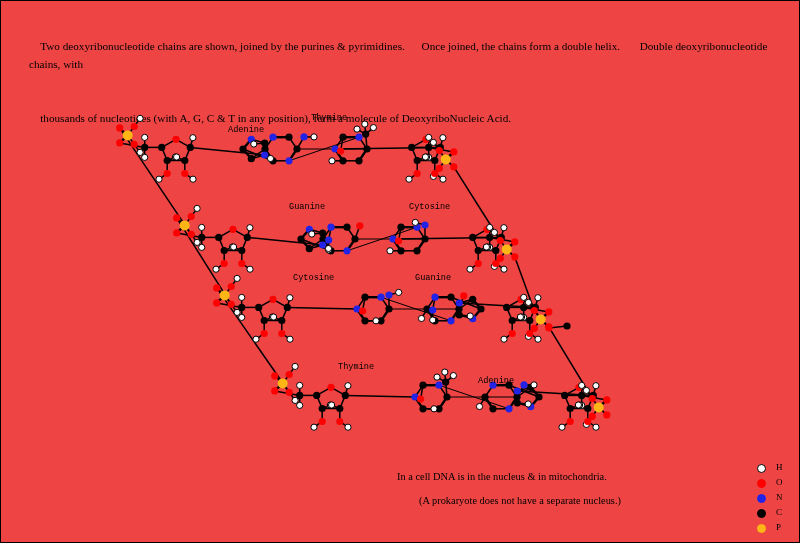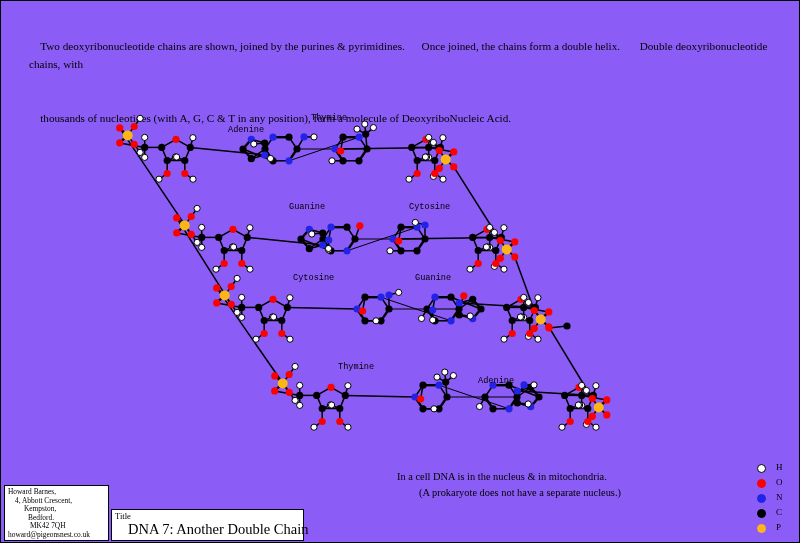--- a/index.html
+++ b/index.html
@@ -8,21 +8,21 @@
     background:#ffffff;
     font-family:"Liberation Serif", serif;
     color:#000;
     overflow:hidden;
   }
   #page{
     position:relative;
     width:800px;height:543px;
     box-sizing:border-box;
     border:1px solid #000;
-    background:#8b5cf6;
+    background:#ef4444;
   }
 
   
   #header-text{
     position:absolute;
     left:28px; top:18px; width:748px;
     font-size:11.2px;
     line-height:18px;
     text-align:left;
     white-space:pre-wrap;
@@ -46,21 +46,21 @@
   }
 
   
   #caption{
     position:absolute;
     left:396px; top:448px; width:290px;
     font-size:10.4px;
     line-height:16px;
   }
   #caption .l1{display:block;margin-top:20px;}
-  #caption .l2{display:block; padding-left:22px;}
+  #caption .l2{display:block; padding-left:22px;margin-top:8px;}
 
   
   #author-box{
     position:absolute;
     left:3px; top:484px;
     width:105px; height:56px;
     box-sizing:border-box;
     border:1px solid #000;
     background:#fff;
     padding:2px 2px 0 3px;
@@ -749,33 +749,21 @@
       <div class="base-label" style="left: 414px; top: 272px;">Guanine</div>
       <div class="base-label" style="left: 337px; top: 361px;">Thymine</div>
       <div class="base-label" style="left: 477px; top: 375px;">Adenine</div>
     </div>
 
   <div id="caption">
     <span class="l1">In a cell DNA is in the nucleus &amp; in mitochondria.</span>
     <span class="l2">(A prokaryote does not have a separate nucleus.)</span>
   </div>
 
-  <div id="author-box">
-    <div class="ab-l1">Howard Barnes,</div>
-    <div class="ab-l2">4, Abbott Crescent,</div>
-    <div class="ab-l3">Kempston,</div>
-    <div class="ab-l4">Bedford.</div>
-    <div class="ab-l5">MK42   7QH</div>
-    <div class="ab-l6">howard@pigeonsnest.co.uk</div>
-  </div>
-
-  <div id="title-box">
-    <span id="title-label">Title</span>
-    <span id="title-value">DNA 7: Another Double Chain</span>
-  </div>
+
 
   <div id="legend">
       <div class="legend-row">
         <span class="legend-dot" style="background: rgb(255, 255, 255); border: 1.2px solid rgb(0, 0, 0);"></span>
         <span class="legend-sym">H</span>
       </div>
       <div class="legend-row">
         <span class="legend-dot" style="background: rgb(254, 0, 0); border: 1px solid rgb(254, 0, 0);"></span>
         <span class="legend-sym">O</span>
       </div>

